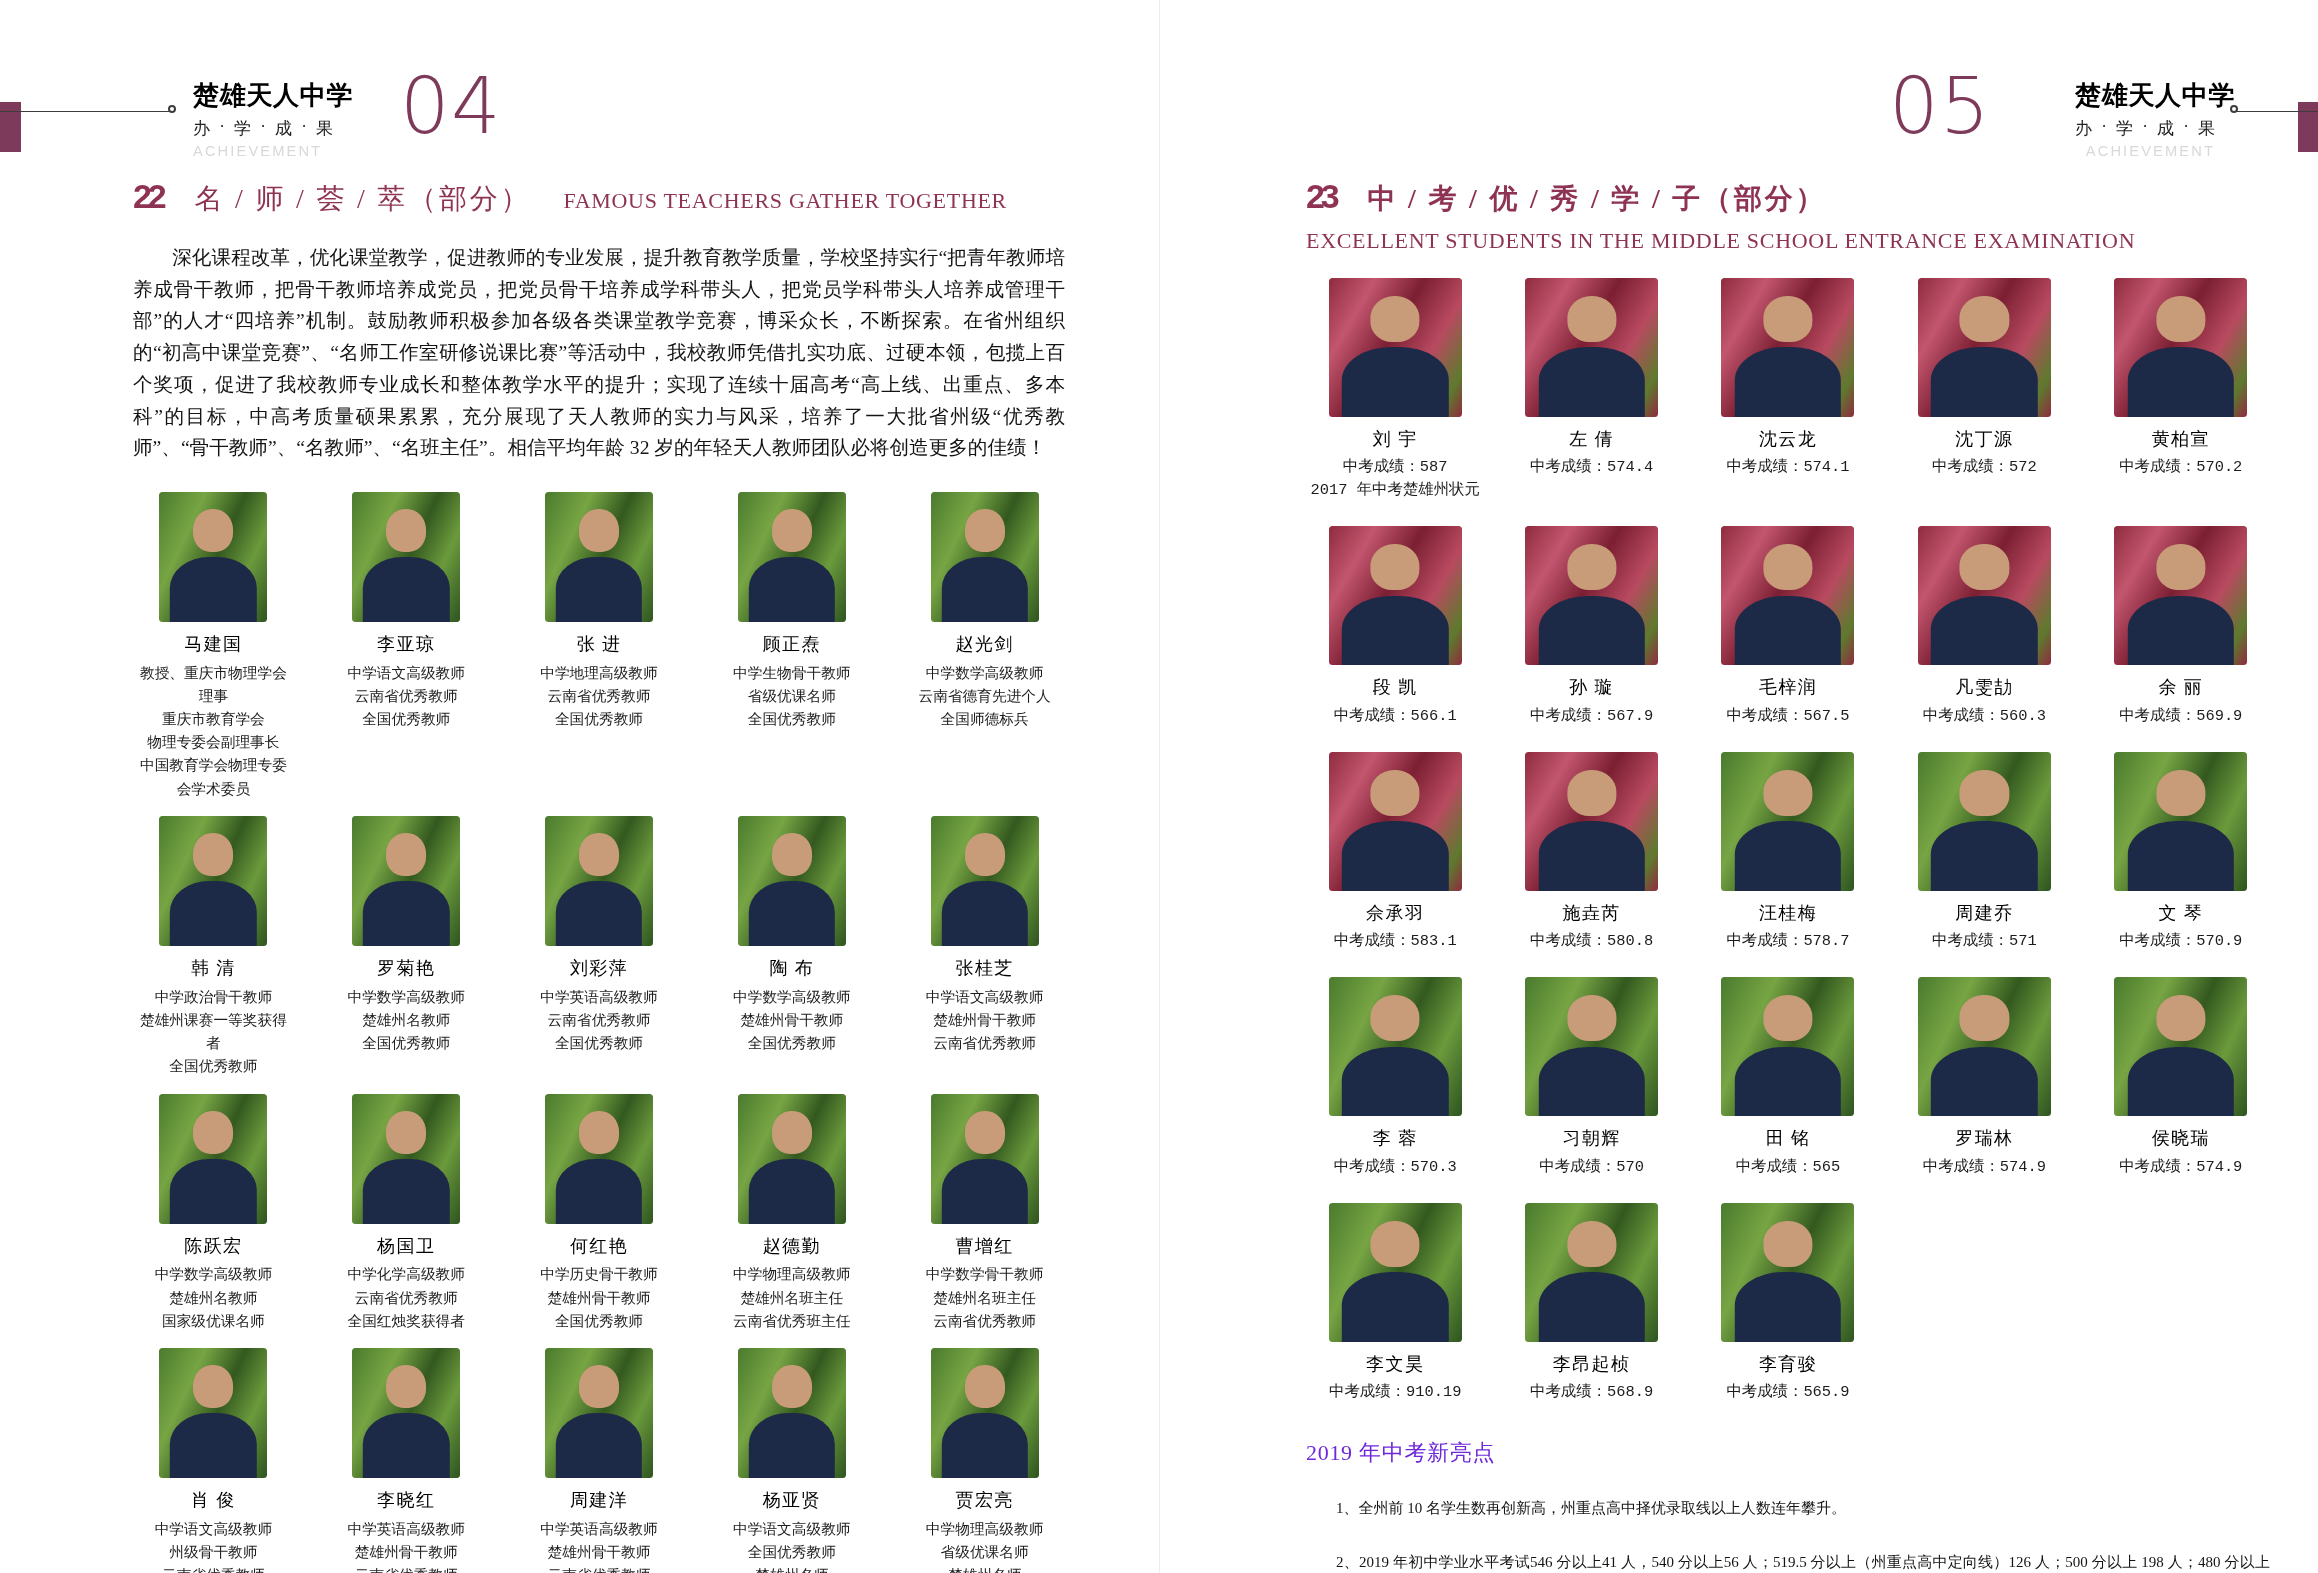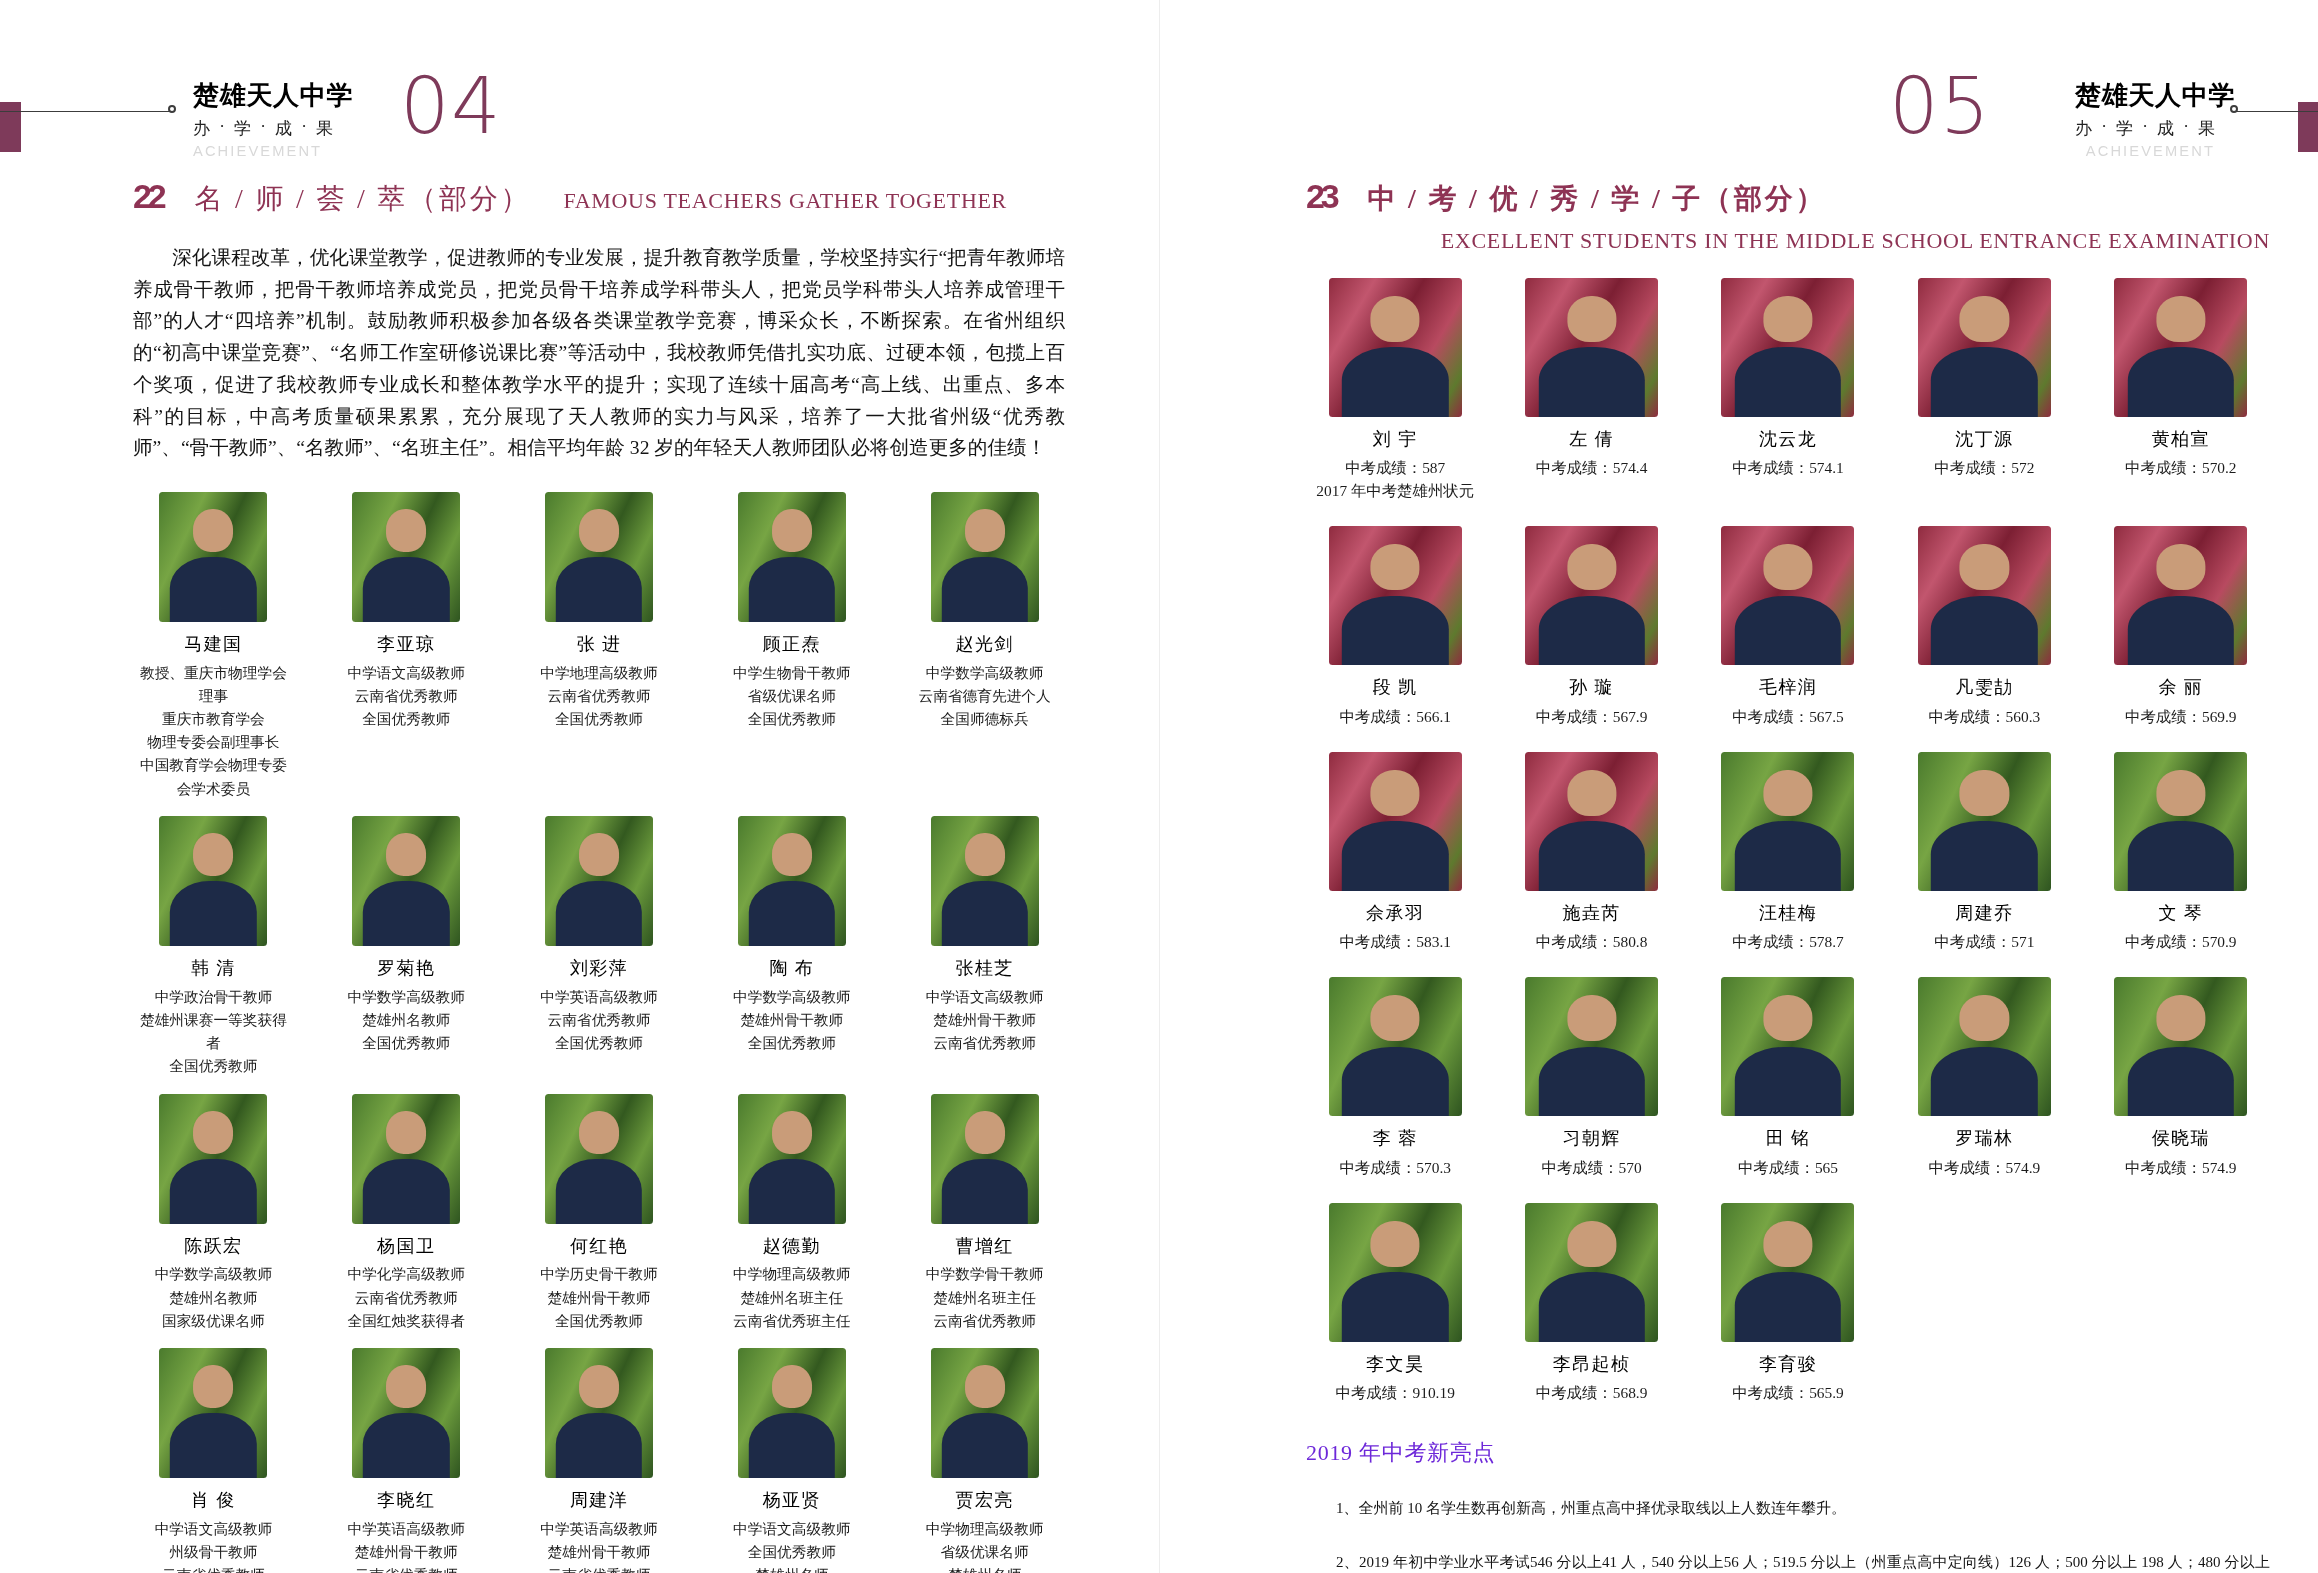--- a/index.html
+++ b/index.html
@@ -39,21 +39,21 @@
   .pagenum { position:absolute; top:67px; font-family:"DejaVu Sans", sans-serif; font-weight:200; font-size:78px; line-height:1; color:#7e3a5a; letter-spacing:1.4px; }
   .pagenum--left  { left:400px; }
   .pagenum--right { right:328px; }
 
   
   .content { position:relative; padding-top:177px; }
   .sec { display:flex; align-items:baseline; gap:32px; color:#8e3354; }
   .sec-num { font-family:"Liberation Sans", sans-serif; font-weight:bold; font-size:34px; letter-spacing:-4.2px; }
   .sec-cn { font-size:28px; letter-spacing:2.8px; }
   .sec-en { font-size:22px; letter-spacing:0.7px; }
-  .sec-en--center { text-align:right; color:#8e3354; font-size:22px; letter-spacing:0.7px; margin-top:9.8px; }
+  .sec-en--center { text-align:left; color:#8e3354; font-size:22px; letter-spacing:0.7px; margin-top:9.8px; }
 
   
   .para { margin-top:24px; font-size:19.6px; line-height:1.62; text-align:justify; text-indent:2em; color:#141414; }
 
   
   .tgrid { margin-top:28px; display:grid; grid-template-columns:repeat(5,1fr); column-gap:32px; row-gap:15.4px; }
   .sgrid { margin-top:24px; display:grid; grid-template-columns:repeat(5,1fr); column-gap:18px; row-gap:24px; }
   .cell { text-align:center; }
   .ph { position:relative; margin:0 auto 9.8px; border-radius:3.5px; overflow:hidden; }
   .ph--t { width:108px; height:130px; }
@@ -62,21 +62,21 @@
     background:linear-gradient(115deg,#4a7a2d 0%,#77a544 28%,#33591f 52%,#6b9a3c 74%,#2e5420 100%);
   }
   .bg-flower {
     background:linear-gradient(120deg,#8f2b3f 0%,#c2566e 22%,#7c1f33 45%,#b84a60 68%,#5e7a2e 88%,#8f2b3f 100%);
   }
   .person { position:absolute; inset:0; display:block; }
   .person::before { content:""; position:absolute; left:50%; top:13%; width:37%; height:33%; transform:translateX(-50%); background:#c99c79; border-radius:48% 48% 44% 44%; }
   .person::after { content:""; position:absolute; left:50%; bottom:-2%; width:80%; height:52%; transform:translateX(-50%); background:#1d2a47; border-radius:46% 46% 0 0; }
   .pname { font-size:18px; letter-spacing:1.4px; color:#000; margin-bottom:5.6px; }
   .pline { font-size:14.7px; line-height:1.58; color:#1c1c1c; }
-  .sline { font-size:15.4px; line-height:1.5; color:#1c1c1c; }
+  .sline { font-size:15.4px; line-height:1.5; color:#1c1c1c;font-family:Liberation Mono, monospace; }
 
   
   .hl-title { margin-top:34px; font-size:22px; font-weight:normal; color:#6d28d9; letter-spacing:0.7px; }
   .hl-item { margin-top:27px; font-size:15px; line-height:1.75; text-align:justify; text-indent:2em; color:#141414; }
 
   
   .score-table { margin-top:24px; border-collapse:separate; border-spacing:3.5px; width:100%; }
   .score-table td { text-align:center; vertical-align:middle; }
   .td-rowhead { background:#d8c8cc; width:137px; font-size:19px; line-height:1.8; color:#222; }
   .td-head { background:#ddd0d3; height:59px; font-size:19px; color:#222; }

